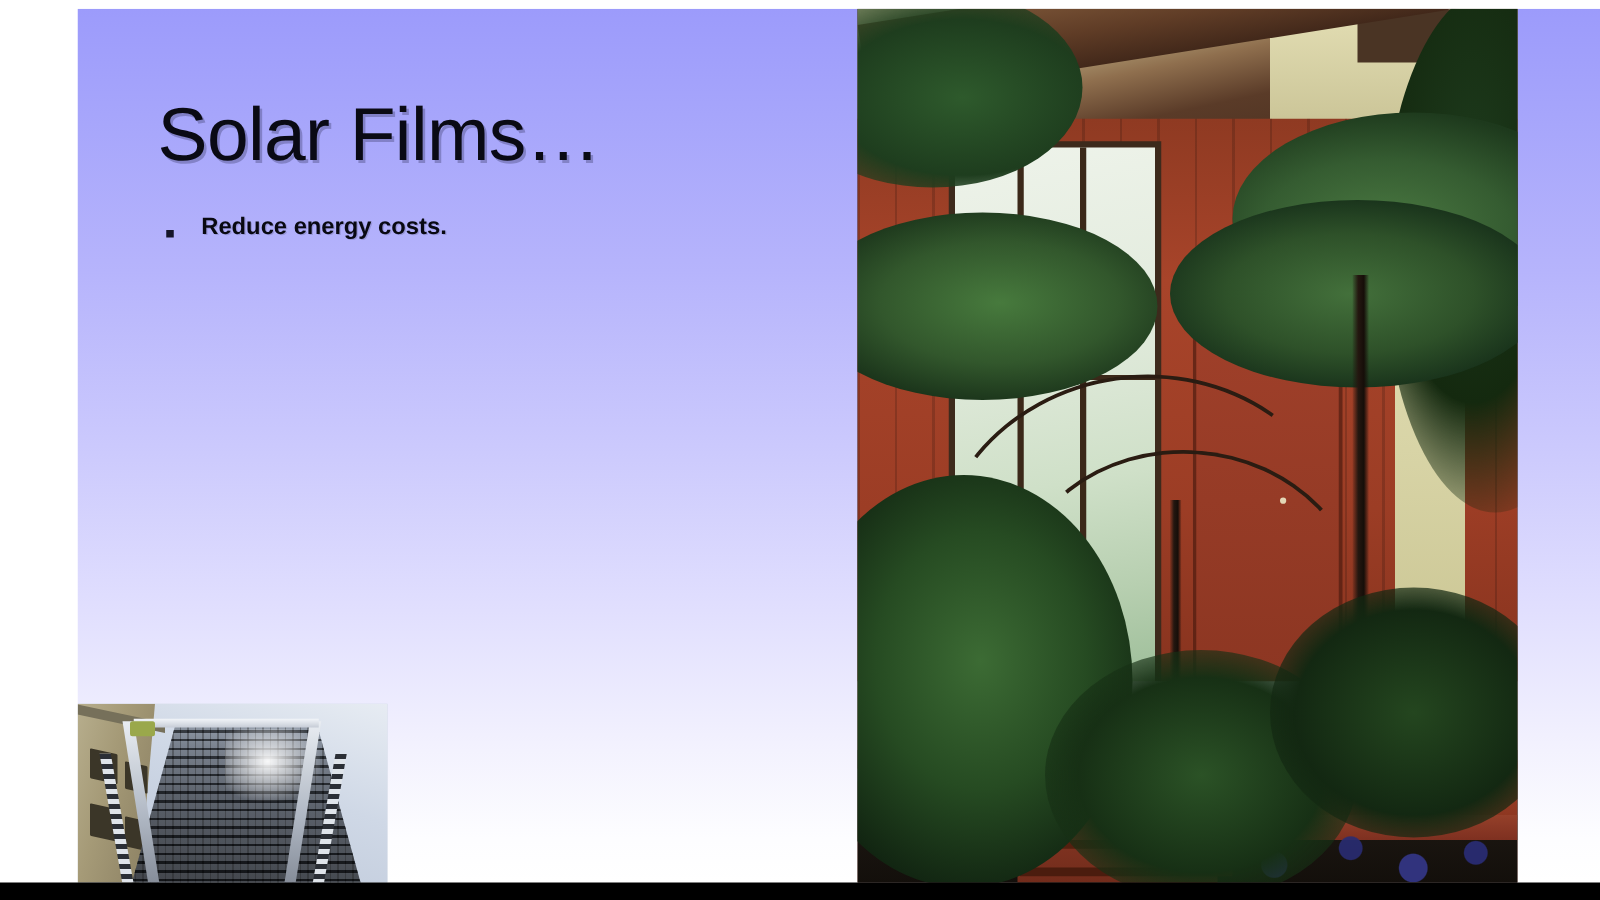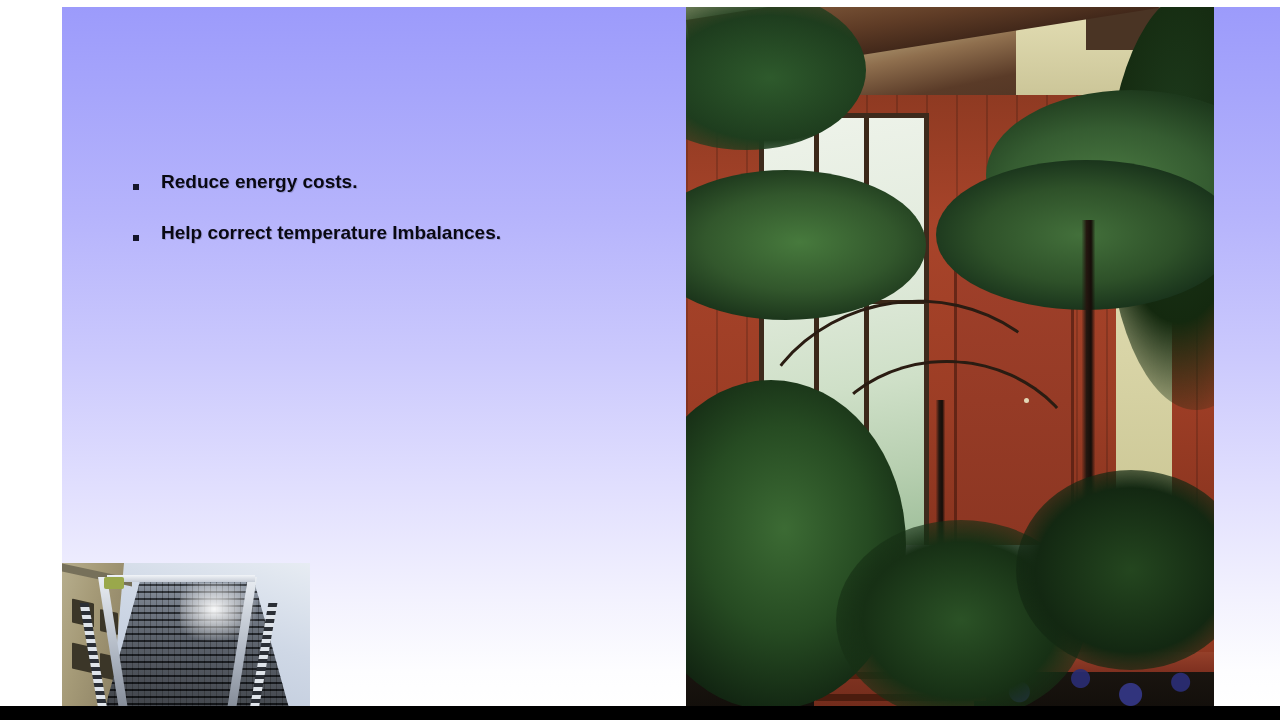--- a/index.html
+++ b/index.html
@@ -370,29 +370,26 @@
     border-radius: 2px;
   }
 </style>
 </head>
 <body>
 
 <div id="slide-frame">
 
   <div id="slide-canvas">
 
+    <div id="slide-title">Solar Films…</div>
 
     <ul id="bullet-list">
       <li class="bullet-item">
         <span class="bullet-marker"></span>
         <span>Reduce energy costs.</span>
-      </li>
-      <li class="bullet-item">
-        <span class="bullet-marker"></span>
-        <span>Help correct temperature Imbalances.</span>
       </li>
     </ul>
 
     <div id="atrium-photo">
       <div class="ph" id="atrium-ceiling"></div>
       <div class="ph" id="atrium-upper-wall-right"></div>
       <div class="ph" id="atrium-window-frame-upper"></div>
       <div class="ph" id="atrium-ceiling-beam"></div>
 
       <div class="ph" id="atrium-red-wall"></div>

